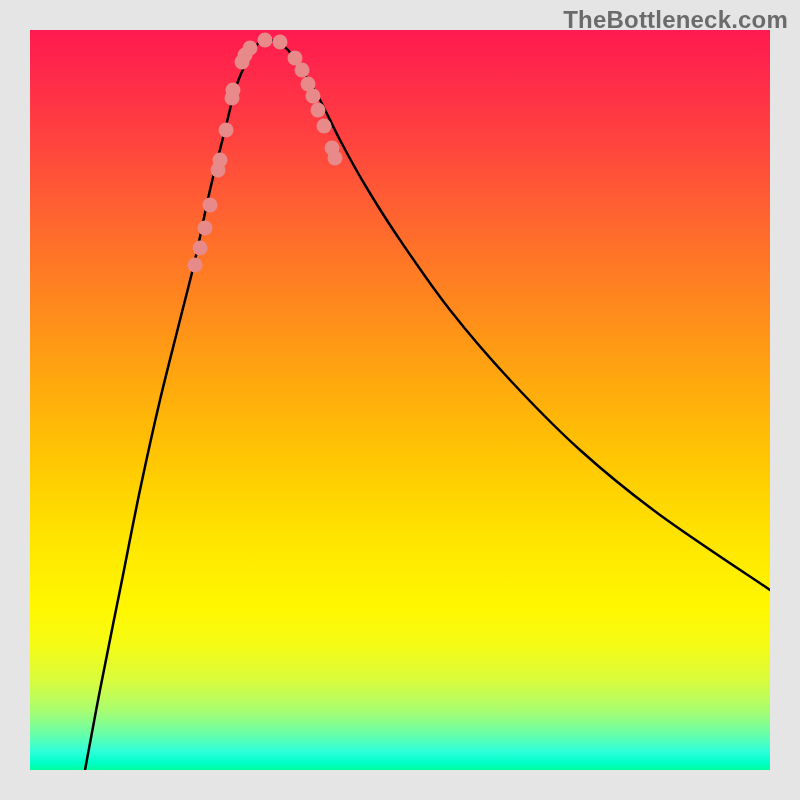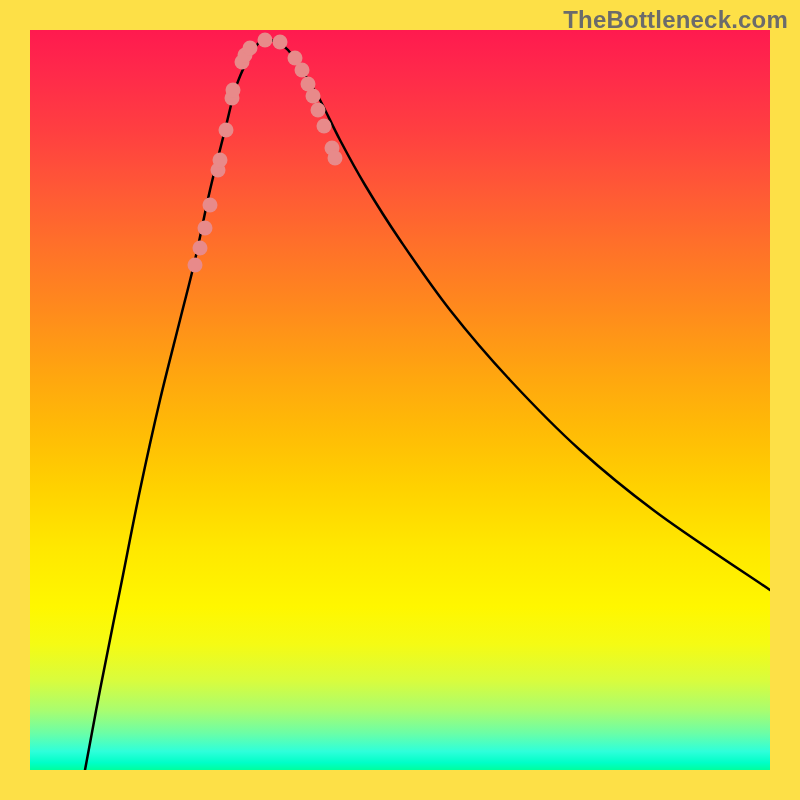--- a/index.html
+++ b/index.html
@@ -7,21 +7,21 @@
     padding: 0;
     width: 800px;
     height: 800px;
     background: #000;
     overflow: hidden;
   }
   .chart-container {
     position: relative;
     width: 800px;
     height: 800px;
-    background: #fde047;
+    background: #e5e5e5;
   }
   .plot-area {
     position: absolute;
     left: 30px;
     top: 30px;
     width: 740px;
     height: 740px;
     background: linear-gradient(to bottom,
       #ff1a4f 0%,
       #ff2a4a 6%,

